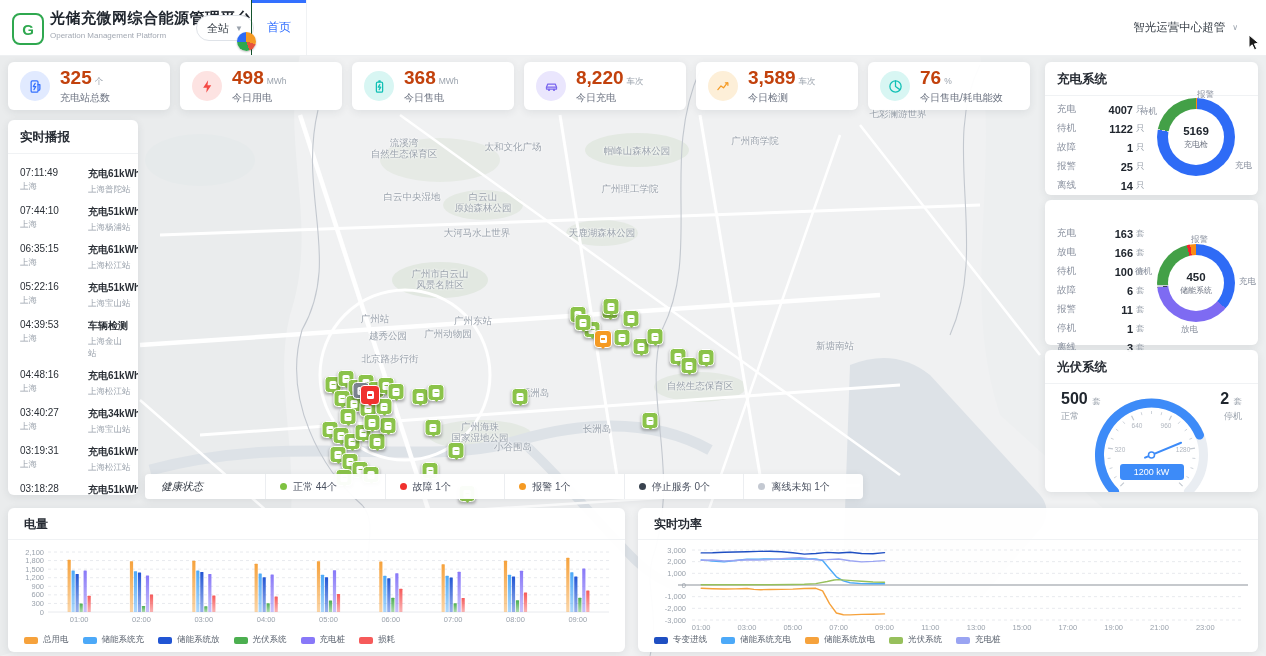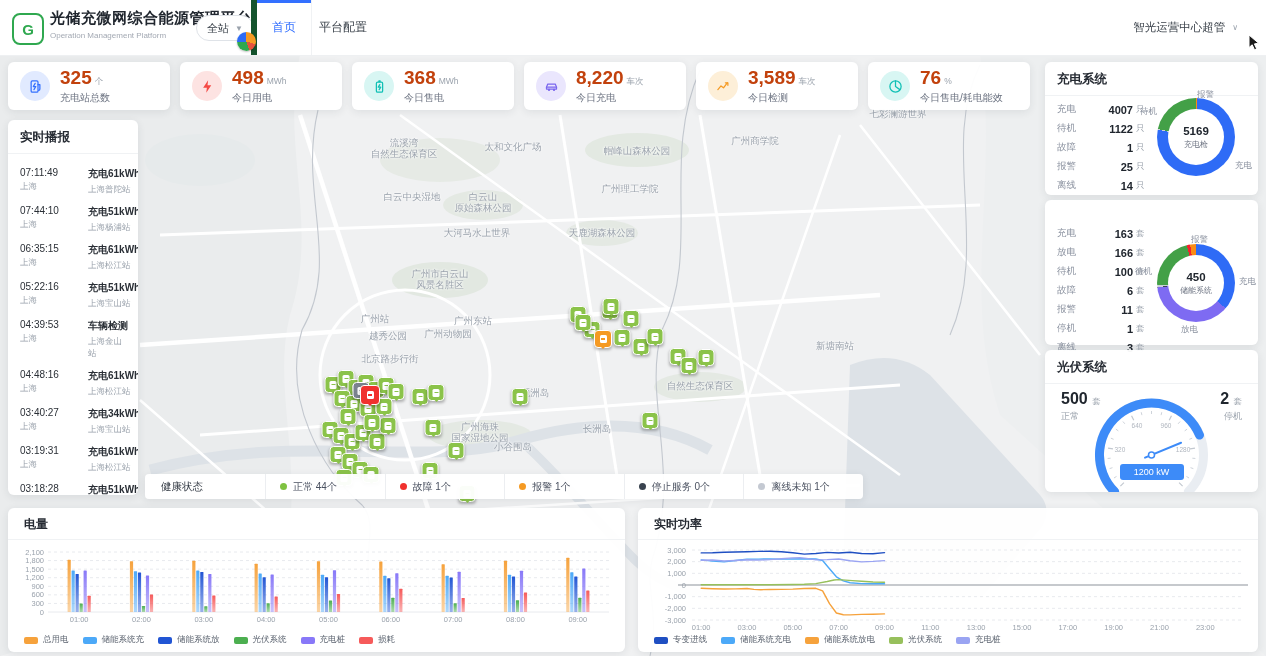--- a/index.html
+++ b/index.html
@@ -24,21 +24,21 @@
   #app-subtitle{font-size:8px;color:#a3a9b3;margin-top:3px;}
   #station-select{position:absolute;left:196px;top:15px;height:24px;padding:0 10px;
     border:1px solid #dfe3e8;border-radius:13px;display:flex;align-items:center;gap:6px;
     font-size:11px;color:#394049;background:#fff;cursor:pointer;}
   .chev{font-size:8px;color:#9aa2ac;}
   #sphere{position:absolute;left:237px;top:32px;width:19px;height:19px;border-radius:50%;z-index:60;
     background:conic-gradient(#f59a23 0 30%,#e5533d 30% 45%,#2fa84f 45% 75%,#2e6bf6 75% 100%);
     box-shadow:0 1px 2px rgba(0,0,0,.25);}
   .tab{position:absolute;top:0;height:55px;display:flex;align-items:center;justify-content:center;
     font-size:12px;color:#394049;cursor:pointer;}
-  #tab-home{left:251px;width:54px;border-left:6px solid #14532d;border-right:1px solid #f0f2f4;color:#3370ff;}
+  #tab-home{left:251px;width:54px;border-left:1px solid #14532d;border-right:1px solid #f0f2f4;color:#3370ff;}
   #tab-home::before{content:"";position:absolute;top:0;left:0;width:100%;height:3px;background:#3370ff;}
   #tab-config{left:312px;width:62px;}
   #user-menu{position:absolute;right:28px;top:0;height:55px;display:flex;align-items:center;gap:7px;
     font-size:11.5px;color:#394049;cursor:pointer;}
   
   .kpi{top:62px;height:48px;width:162px;display:flex;align-items:center;padding:0 0 0 12px;box-sizing:border-box;gap:10px;}
   .kpi-icon{width:30px;height:30px;border-radius:50%;display:flex;align-items:center;justify-content:center;flex:0 0 30px;}
   .kpi-val{font-size:19px;font-weight:bold;color:#c2410c;line-height:19px;}
   .kpi-unit{font-size:8.5px;color:#9aa2ac;margin-left:3px;font-weight:normal;}
   .kpi-label{font-size:10px;color:#6b7280;margin-top:3px;white-space:nowrap;}
@@ -66,21 +66,21 @@
   .pin-tail{position:absolute;left:50%;bottom:-4.5px;transform:translateX(-50%);
     width:0;height:0;border:3px solid transparent;}
   .pin-glyph{width:7px;height:8px;background:#fff;border-radius:1.5px;position:relative;}
   .pin-glyph::after{content:"";position:absolute;left:1.5px;top:3px;width:4px;height:1.5px;}
   .pin.normal{background:#8bc34a;} .pin.normal .pin-tail{border-top-color:#8bc34a;} .pin.normal .pin-glyph::after{background:#8bc34a;}
   .pin.fault{background:#f0312e;width:18px;height:18px;z-index:7;} .pin.fault .pin-tail{border-top-color:#f0312e;} .pin.fault .pin-glyph::after{background:#f0312e;}
   .pin.alarm{background:#f59a23;width:16px;height:16px;z-index:6;} .pin.alarm .pin-tail{border-top-color:#f59a23;} .pin.alarm .pin-glyph::after{background:#f59a23;}
   .pin.offline{background:#7a828e;} .pin.offline .pin-tail{border-top-color:#7a828e;} .pin.offline .pin-glyph::after{background:#7a828e;}
   
   #health{left:145px;top:474px;width:718px;height:25px;display:flex;align-items:stretch;border-radius:4px;z-index:25;}
-  #health .h-title{display:flex;align-items:center;padding:0 16px;font-size:10.5px;color:#333a44;flex:0 0 88px;}
+  #health .h-title{display:flex;align-items:center;padding:0 16px;font-size:10.5px;color:#333a44;flex:0 0 88px;font-style:italic;}
   .h-item{display:flex;align-items:center;gap:6px;padding:0 14px;border-left:1px solid #eceef1;flex:1;cursor:pointer;}
   .h-dot{width:7px;height:7px;border-radius:50%;flex:0 0 7px;}
   .h-label{font-size:10px;color:#4a5160;white-space:nowrap;}
   
   .rp{left:1045px;width:213px;}
   #panel-charging{top:62px;height:133px;}
   #panel-storage{top:200px;height:145px;}
   #panel-pv{top:350px;height:142px;}
   .stats{padding:4px 0 0 12px;}
   .stat-row{display:flex;align-items:center;height:19px;}
@@ -156,21 +156,20 @@
   <div id="logo">G</div>
   <div id="title-block">
     <div id="app-title">光储充微网综合能源管理平台</div>
     <div id="app-subtitle">Operation Management Platform</div>
   </div>
   <div id="station-select">
     <span>全站</span>
     <span class="chev">▼</span>
   </div>
   <div class="tab" id="tab-home">首页</div>
-  <div class="tab" id="tab-config">平台配置</div>
   <div id="user-menu">
     <span>智光运营中心超管</span>
     <span class="chev">∨</span>
   </div>
 </div>
 <div id="sphere"></div>
 
 <div id="kpi-row">
     <div></div>
   </div>

